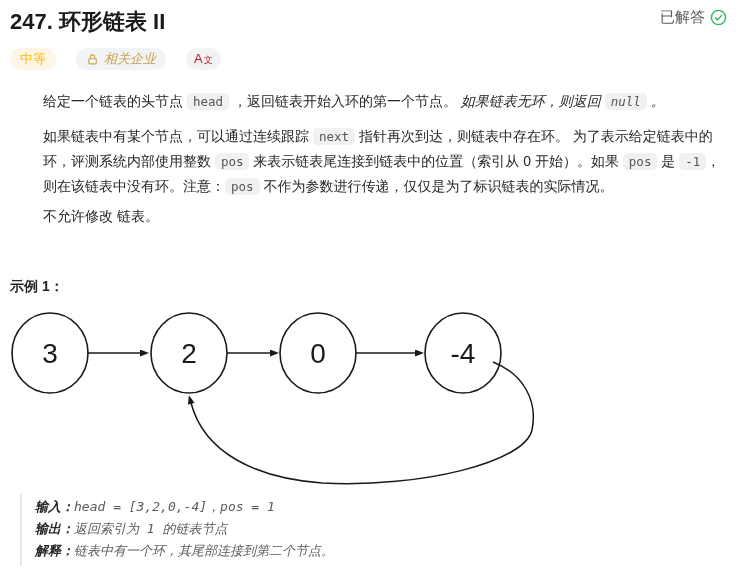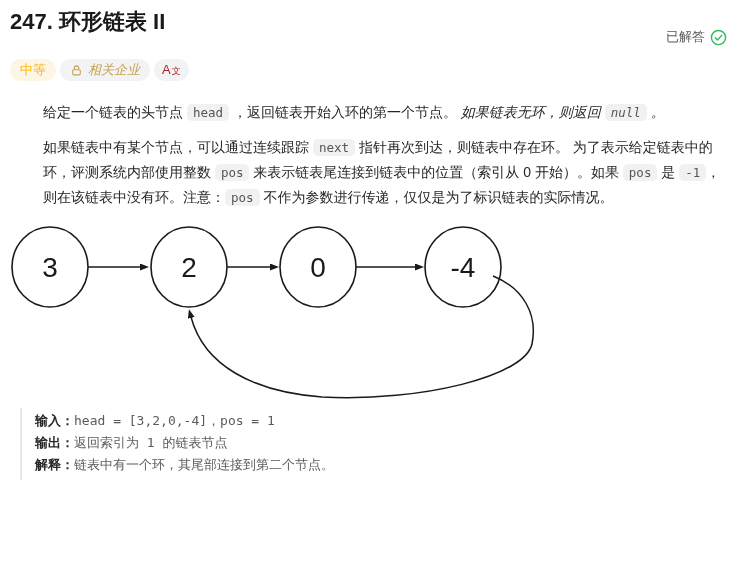--- a/index.html
+++ b/index.html
@@ -7,25 +7,25 @@
   body {
     width:737px; height:577px; overflow:hidden;
     font-family:"Liberation Sans", sans-serif;
     color:#262626; font-size:14px;
   }
   .page { padding:8px 10px 0 10px; }
 
   
   .header-row { display:flex; justify-content:space-between; align-items:flex-start; }
   .title { font-size:22px; font-weight:bold; color:#1a1a1a; line-height:27px; }
-  .solved { display:flex; align-items:center; gap:5px; color:#595959; font-size:13px; margin-top:20px; }
+  .solved { display:flex; align-items:center; gap:5px; color:#595959; font-size:15px; margin-top:0; }
   .solved svg { display:block; }
 
   
-  .badge-row { display:flex; align-items:center; gap:4px; margin-top:13px; }
+  .badge-row { display:flex; align-items:center; gap:20px; margin-top:13px; }
   .pill {
     display:inline-flex; align-items:center; gap:5px;
     height:22px; padding:0 10px; border-radius:11px;
     font-size:13px; background:#f2f3f4; color:#3c3c3c; cursor:pointer;
   }
   .pill-difficulty { background:#fdf6e6; color:#ffb800; }
   .pill-companies { color:#c7a252;font-style:italic; }
   .pill-translate { padding:0 8px; font-weight:500; color:#b91c1c; }
   .pill-translate .a-big { font-size:13px; }
   .pill-translate .a-small { font-size:9px; margin-left:1px; }
@@ -51,20 +51,21 @@
   .diagram { display:block; margin-top:8px; }
 
   
   .example {
     margin-top:4px; margin-left:10px;
     border-left:2px solid #e7e7e7;
     padding:2px 0 4px 13px;
     font-family:"DejaVu Sans Mono", monospace;
     font-size:13px; line-height:22px; color:#5b5b5b;
     white-space:normal;
+    font-style:italic;
   }
   .example .lbl { font-weight:bold; color:#262626; font-family:"Liberation Sans", sans-serif; }
 </style>
 </head>
 <body>
 
 <div class="page">
 
   <div class="header-row">
     <div class="title">247. 环形链表 II</div>
@@ -98,21 +99,25 @@
   </div>
 
   <div class="para first">
     <span>给定一个链表的头节点 </span><span class="code">head</span><span> ，返回链表开始入环的第一个节点。 </span><span class="ital">如果链表无环，则返回 </span><span class="code ital">null</span><span class="ital"> 。</span>
   </div>
 
   <div class="para">
     <span>如果链表中有某个节点，可以通过连续跟踪 </span><span class="code">next</span><span> 指针再次到达，则链表中存在环。 为了表示给定链表中的环，评测系统内部使用整数 </span><span class="code">pos</span><span> 来表示链表尾连接到链表中的位置（</span><span class="bold">索引从 0 开始</span><span>）。如果 </span><span class="code">pos</span><span> 是 </span><span class="code">-1</span><span>，则在该链表中没有环。</span><span class="bold">注意：</span><span class="code">pos</span> <span class="bold">不作为参数进行传递</span><span>，仅仅是为了标识链表的实际情况。</span>
   </div>
 
+  <div class="para nomod">
+    <span class="bold">不允许修改</span><span> 链表。</span>
+  </div>
 
+  <div class="example-label">示例 1：</div>
 
   <svg class="diagram" width="717" height="186" viewBox="0 0 717 186">
     <defs>
       <marker id="arrow" markerWidth="10" markerHeight="8" refX="1" refY="3.5" orient="auto" markerUnits="userSpaceOnUse">
         <path d="M0 0 L9 3.5 L0 7 Z" fill="#1a1a1a"></path>
       </marker>
     </defs>
 
     <g>
       <ellipse cx="40" cy="49" rx="38" ry="40" fill="#fff" stroke="#1a1a1a" stroke-width="1.6"></ellipse>

